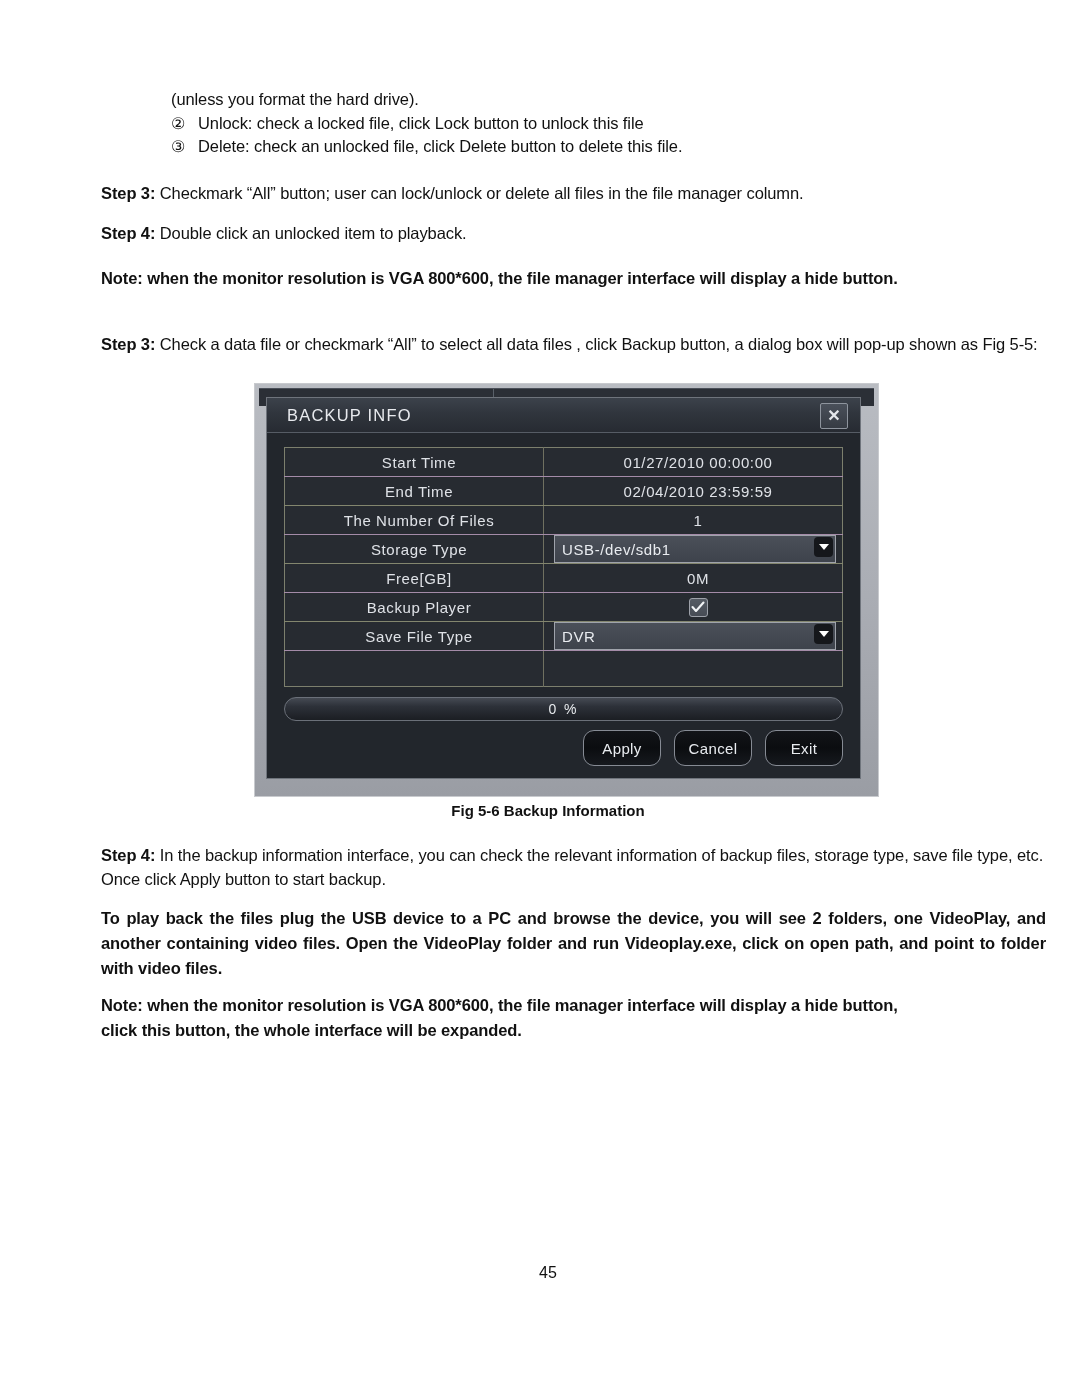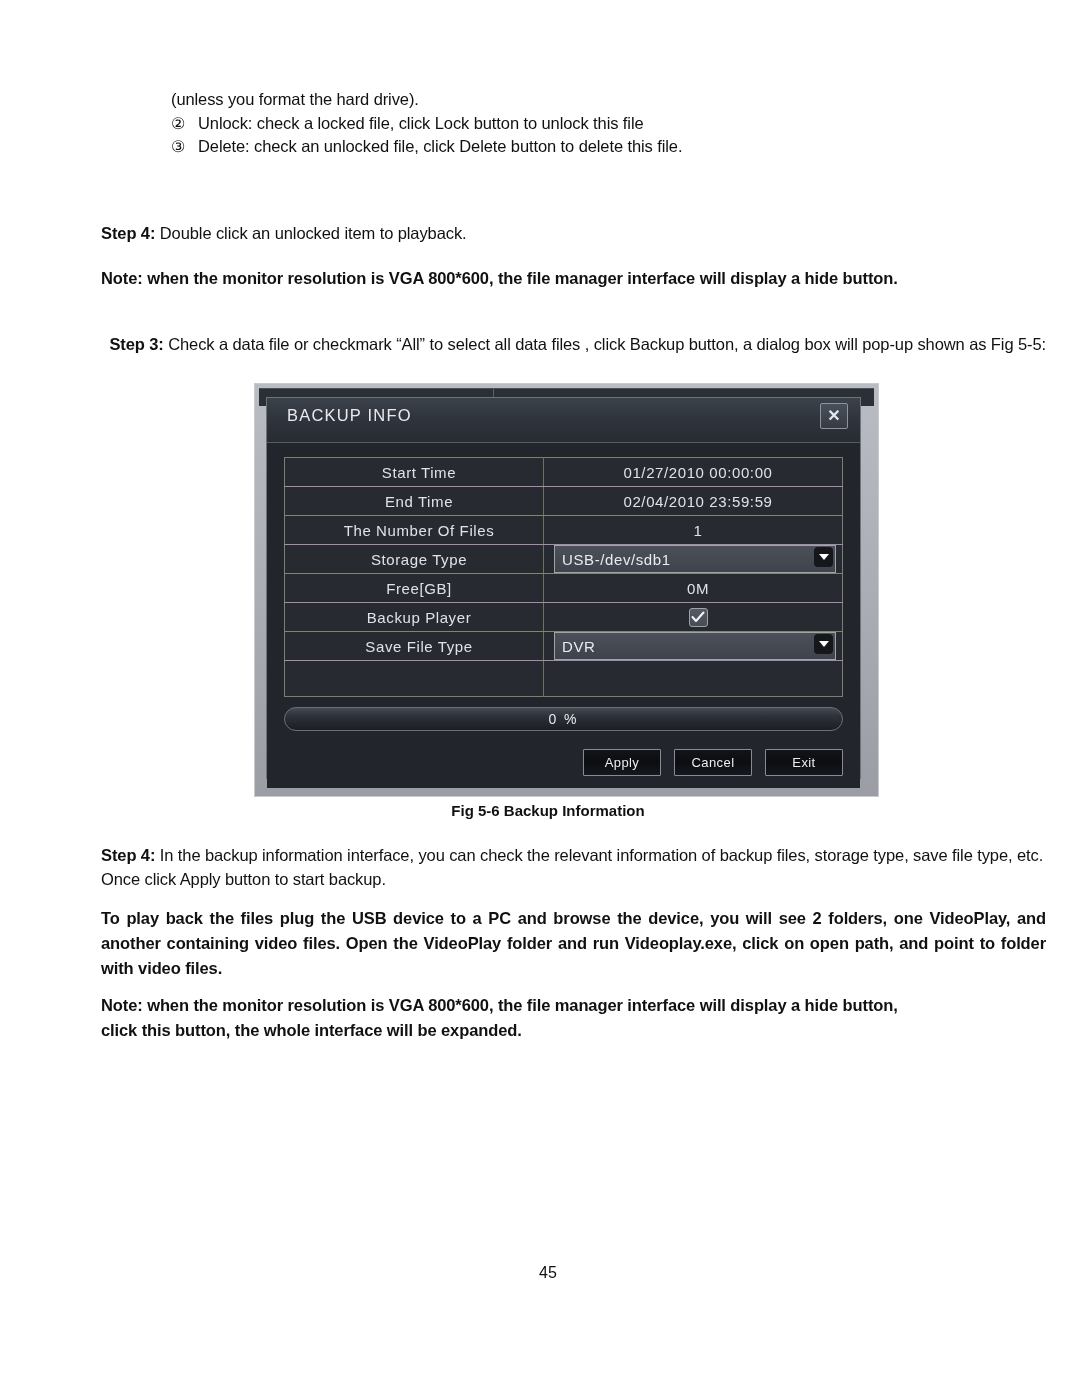--- a/index.html
+++ b/index.html
@@ -35,21 +35,21 @@
 
   .para-intro      { left: 163px; top: 88px;  width: 880px; }
   .bullet-row      { display: flex; align-items: flex-start; }
   .bullet-num      { width: 27px; flex: 0 0 27px; font-size: 16px; }
   .bullet-txt      { flex: 1 1 auto; }
 
   .para-step3a     { left: 93px;  top: 182px; width: 940px; }
   .para-step4a     { left: 93px;  top: 222px; width: 940px; }
   .para-note1      { left: 93px;  top: 267px; width: 945px; font-weight: bold; }
   .para-note1 .l2  { padding-left: 12px; display:block; }
-  .para-step3b     { left: 93px;  top: 333px; width: 945px; text-align: right; }
+  .para-step3b     { left: 93px;  top: 333px; width: 945px; }
   .para-step4b     { left: 93px;  top: 844px; width: 945px; }
   .para-playback   { left: 93px;  top: 906px; width: 945px; font-weight: bold;
                      text-align: justify; line-height: 25px; }
   .para-note2      { left: 93px;  top: 993px; width: 945px; font-weight: bold;
                      line-height: 25px; }
 
   .page-number {
     position: absolute;
     left: 0; top: 1264px;
     width: 1080px;
@@ -97,21 +97,21 @@
     top: 14px;
     width: 595px;
     height: 382px;
     background: #22262c;
     border: 1px solid #6f747c;
     box-sizing: border-box;
   }
 
   .titlebar {
     position: relative;
-    height: 45px;
+    height: 35px;
     background: linear-gradient(180deg, #3c424b 0%, #30353d 45%, #272b32 100%);
     border-bottom: 1px solid #565c65;
     box-sizing: border-box;
   }
   .title-text {
     position: absolute;
     left: 20px;
     top: 8px;
     color: #e8eaee;
     font-size: 16.5px;
@@ -243,26 +243,26 @@
   .btn-row {
     position: absolute;
     right: 17px;
     bottom: 12px;
     display: flex;
     gap: 13px;
   }
   .dlg-btn {
     min-width: 78px;
     height: 27px;
-    padding: 8px 12px;
+    padding: 17px 12px;
     background: linear-gradient(180deg, #121418 0%, #0b0d10 50%, #16191e 100%);
     border: 1px solid #868b94;
-    border-radius: 1px;
+    border-radius: 11px;
     color: #e9ecf0;
-    font-size: 13px;
+    font-size: 15px;
     display: flex;
     align-items: center;
     justify-content: center;
     letter-spacing: 0.4px;
     box-sizing: border-box;
   }
 
   .fig-caption {
     position: absolute;
     left: 0;
@@ -284,20 +284,23 @@
     <div class="bullet-row">
       <span class="bullet-num">②</span>
       <span class="bullet-txt">Unlock: check a locked file, click Lock button to unlock this file</span>
     </div>
     <div class="bullet-row">
       <span class="bullet-num">③</span>
       <span class="bullet-txt">Delete: check an unlocked file, click Delete button to delete this file.</span>
     </div>
   </div>
 
+  <div class="doc-text para-step3a">
+    <span class="bold">Step 3:</span><span> Checkmark “All” button; user can lock/unlock or delete all files in the file manager column.</span>
+  </div>
 
   <div class="doc-text para-step4a">
     <span class="bold">Step 4:</span><span> Double click an unlocked item to playback.</span>
   </div>
 
   <div class="doc-text para-note1">
     <span>Note: when the monitor resolution is VGA 800*600, the file manager interface will display a hide button.</span>
   </div>
 
   <div class="doc-text para-step3b">

